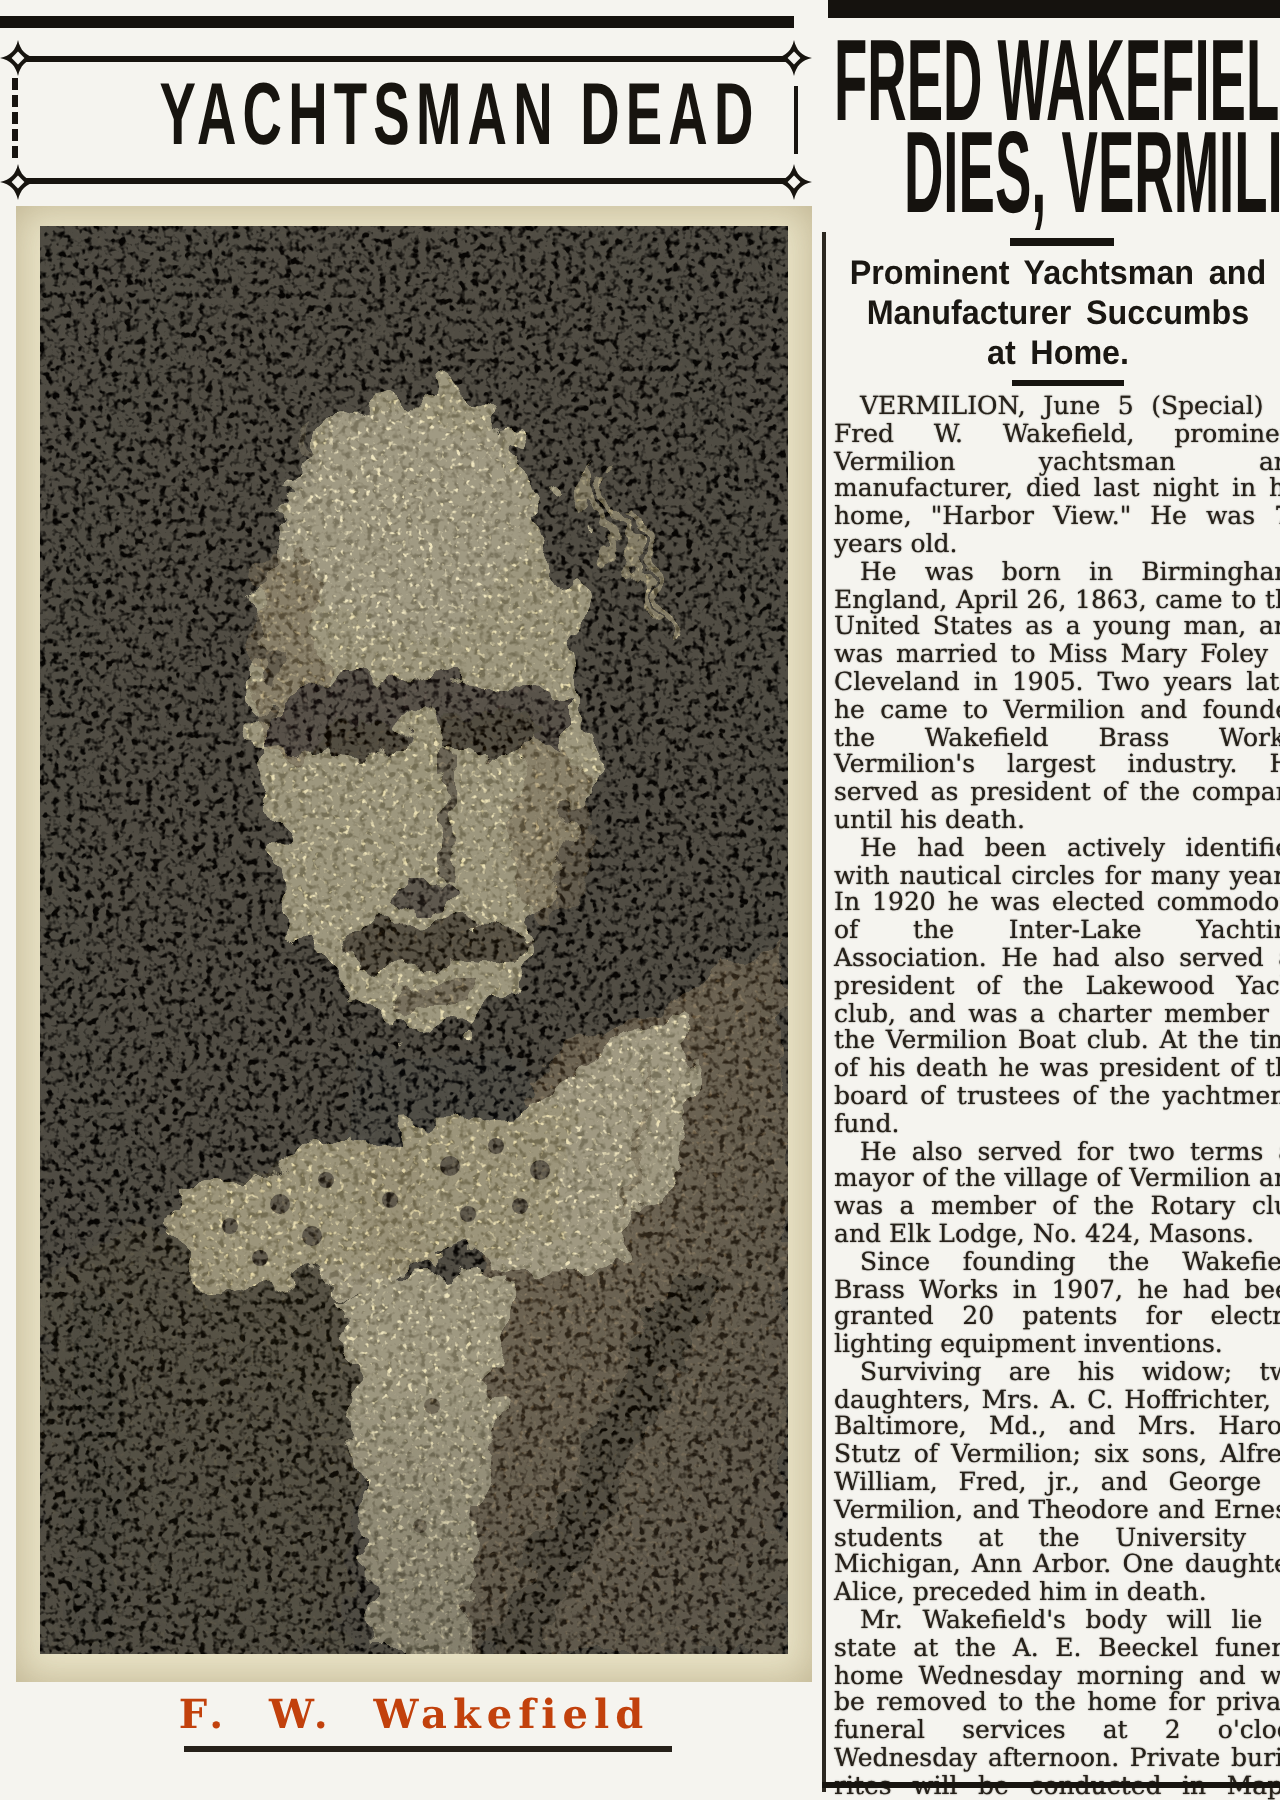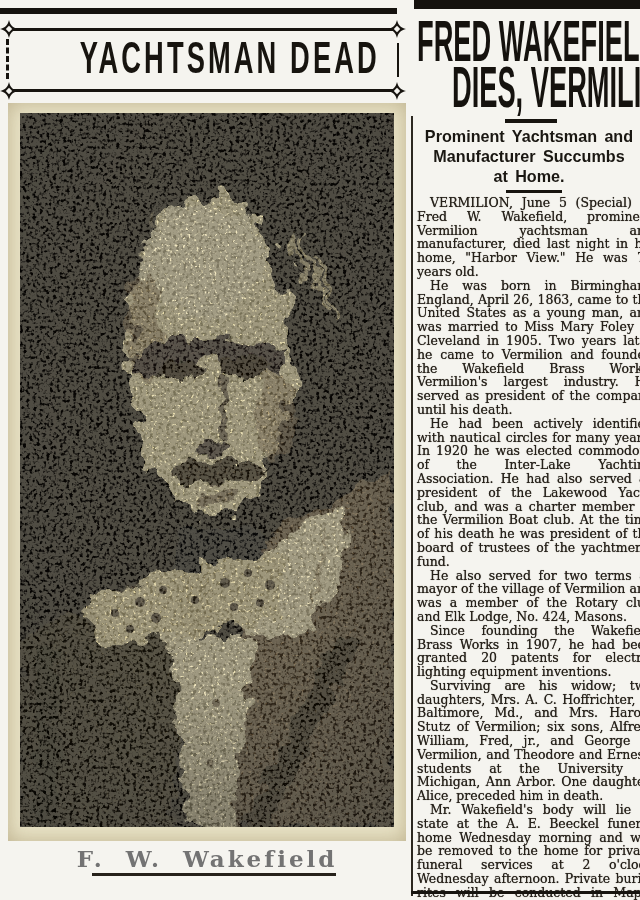--- a/index.html
+++ b/index.html
@@ -14,21 +14,21 @@
             letter-spacing:5px;color:#17140f;transform:scaleX(.62);transform-origin:center top;}
   .orn{position:absolute;width:18px;height:18px;}
   .orn.tl{left:-6px;top:-11px;}  .orn.bl{left:-6px;bottom:-11px;}
   .orn.tr{right:-12px;top:-11px;} .orn.br{right:-12px;bottom:-11px;}
   .dash-left{position:absolute;left:0px;top:8px;height:40px;border-left:3px dashed #17140f;}
   .line-right{position:absolute;right:-5px;top:12px;height:34px;border-left:2px solid #17140f;}
   .photo-mat{position:absolute;left:8px;top:103px;width:398px;height:738px;background:#e9e3c6;
              box-shadow:inset 0 0 20px rgba(120,100,55,.38);}
   .photo-svg{position:absolute;left:12px;top:10px;}
   .caption{position:absolute;left:8px;top:845px;width:398px;text-align:center;
-           font-weight:700;font-size:23px;letter-spacing:3px;word-spacing:10px;color:#737373;}
+           font-weight:700;font-size:20px;letter-spacing:3px;word-spacing:10px;color:#c2410c;}
   .caption-rule{position:absolute;left:92px;top:873px;width:244px;height:3px;background:#26211a;}
   
   .rule-top-right{position:absolute;left:414px;top:0;width:226px;height:9px;background:#15120e;}
   .col-divider{position:absolute;left:411px;top:116px;width:2px;height:780px;background:#2c2820;}
   .hl1{position:absolute;left:417px;top:12px;white-space:nowrap;color:#15120e;
        font-family:"Liberation Sans",sans-serif;font-weight:700;font-size:58px;line-height:1;
        transform:scaleX(.47);transform-origin:left top;}
   .hl2{position:absolute;left:452px;top:58px;white-space:nowrap;color:#15120e;
        font-family:"Liberation Sans",sans-serif;font-weight:700;font-size:58px;line-height:1;
        transform:scaleX(.47);transform-origin:left top;}

